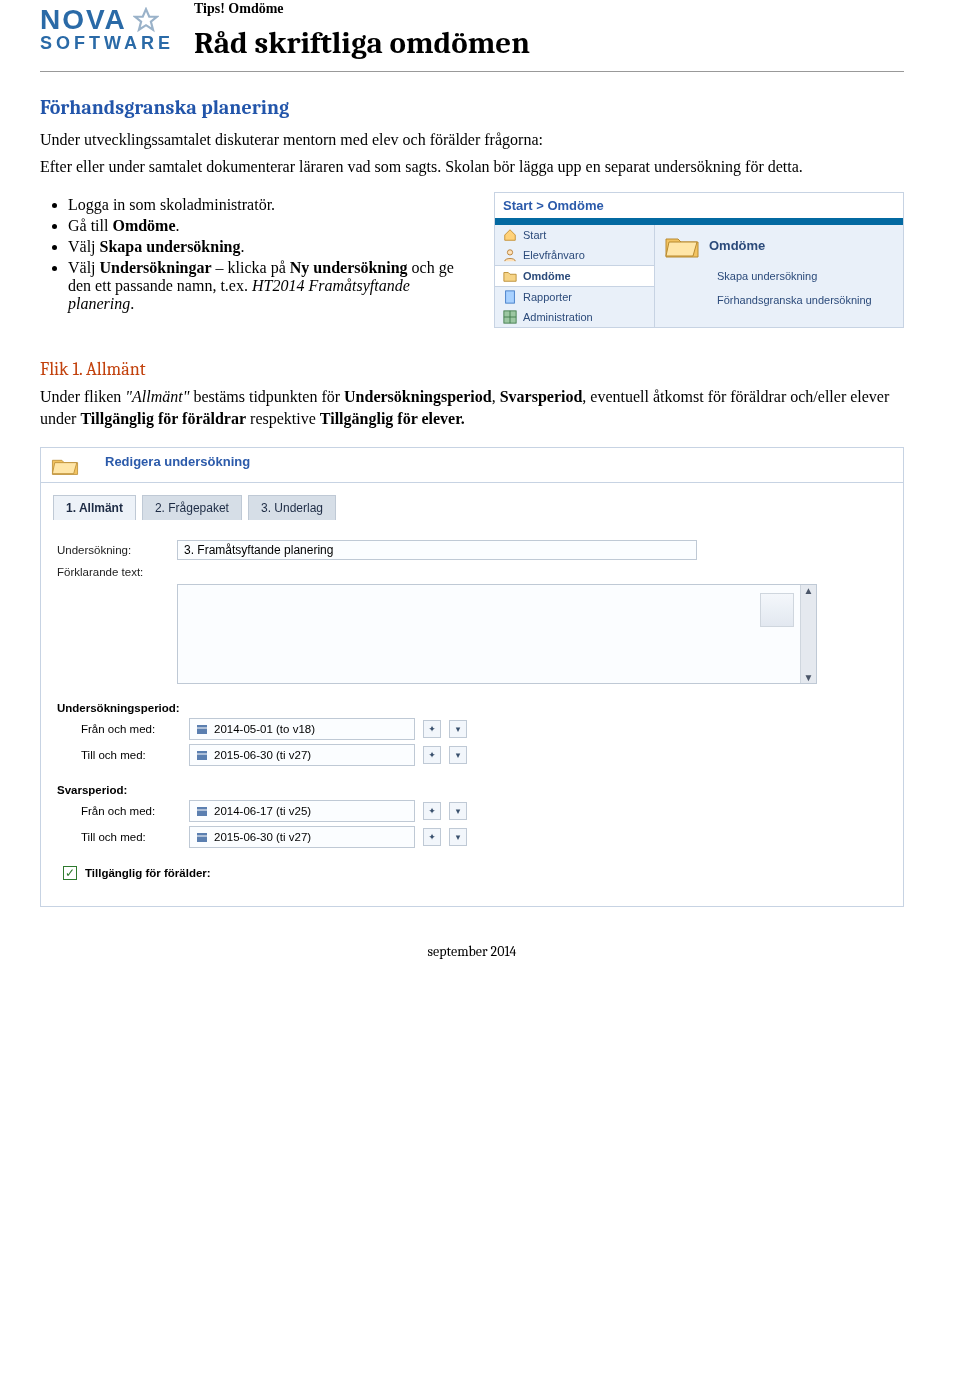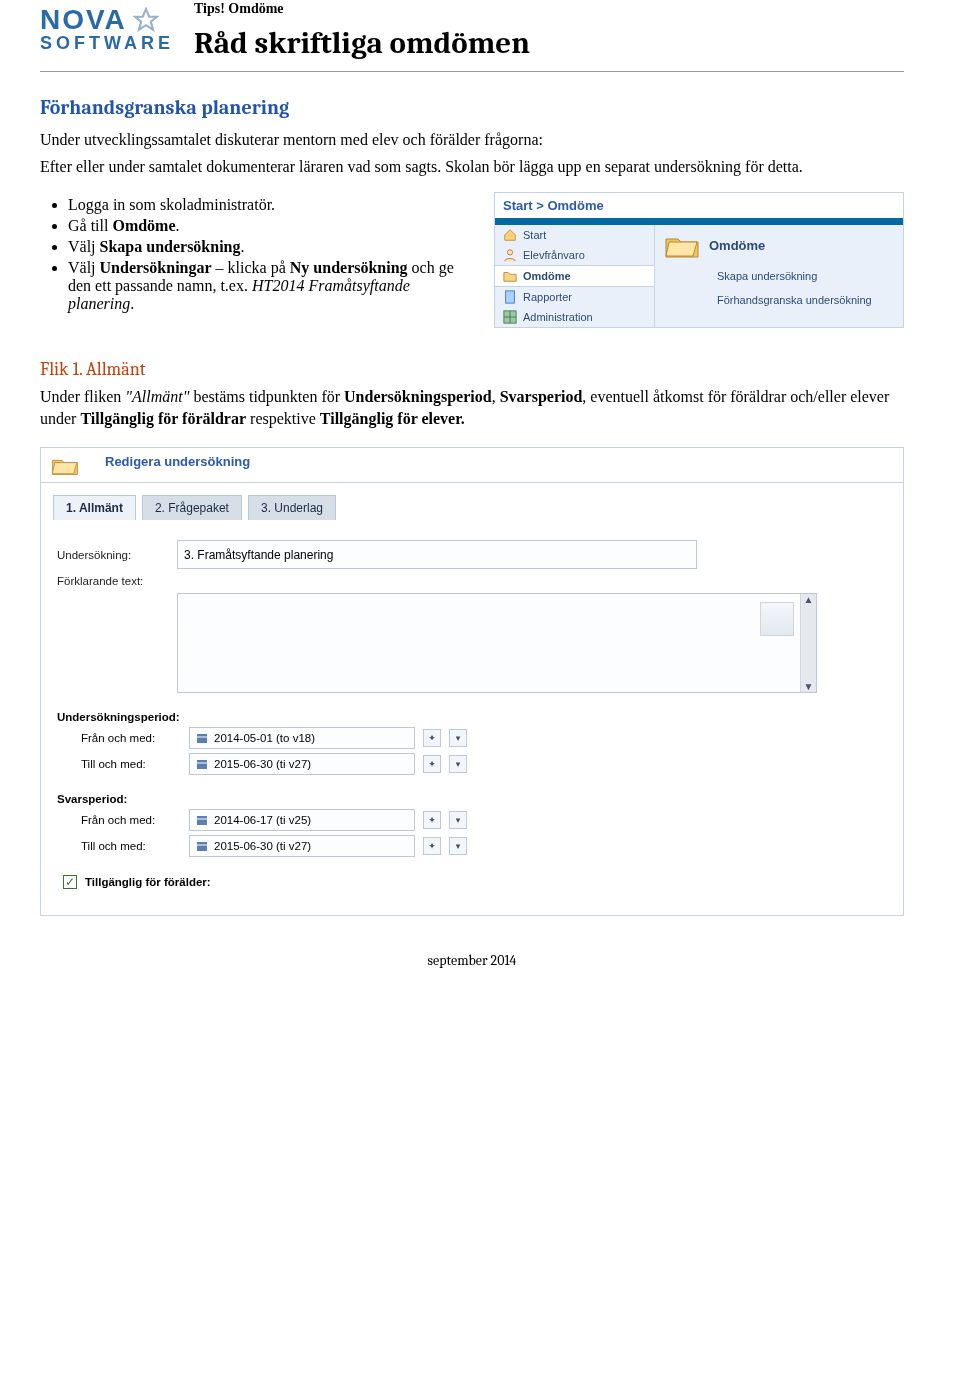--- a/index.html
+++ b/index.html
@@ -161,21 +161,21 @@
     background:#d6dee7;
     color:#1d2b44;
     font-size:12px;
     border-bottom:none;
   }
   .tab.active { background:#edf2f8; font-weight:700; }
   .form-area { padding: 14px 16px 18px 16px; }
   .form-row { display:flex; align-items:center; gap:10px; margin:6px 0; }
   .label { width: 110px; color:#222; }
   .text-input {
-    border:1px solid #bfc9d5; background:#fbfdff; height:29px;
+    border:1px solid #bfc9d5; background:#fbfdff; height:20px;
     padding:2px 6px; font-family:inherit; font-size:12px;
   }
   .wide { width: 520px; }
   .textarea-block {
     margin-top:4px; margin-left:120px; width: 640px; height: 100px;
     border:1px solid #bfc9d5; background:#fbfdff; position:relative;
   }
   .textarea-block .sb {
     position:absolute; right:0; top:0; bottom:0; width:16px; background:#e5e9ef;
     border-left:1px solid #cfd6de;

